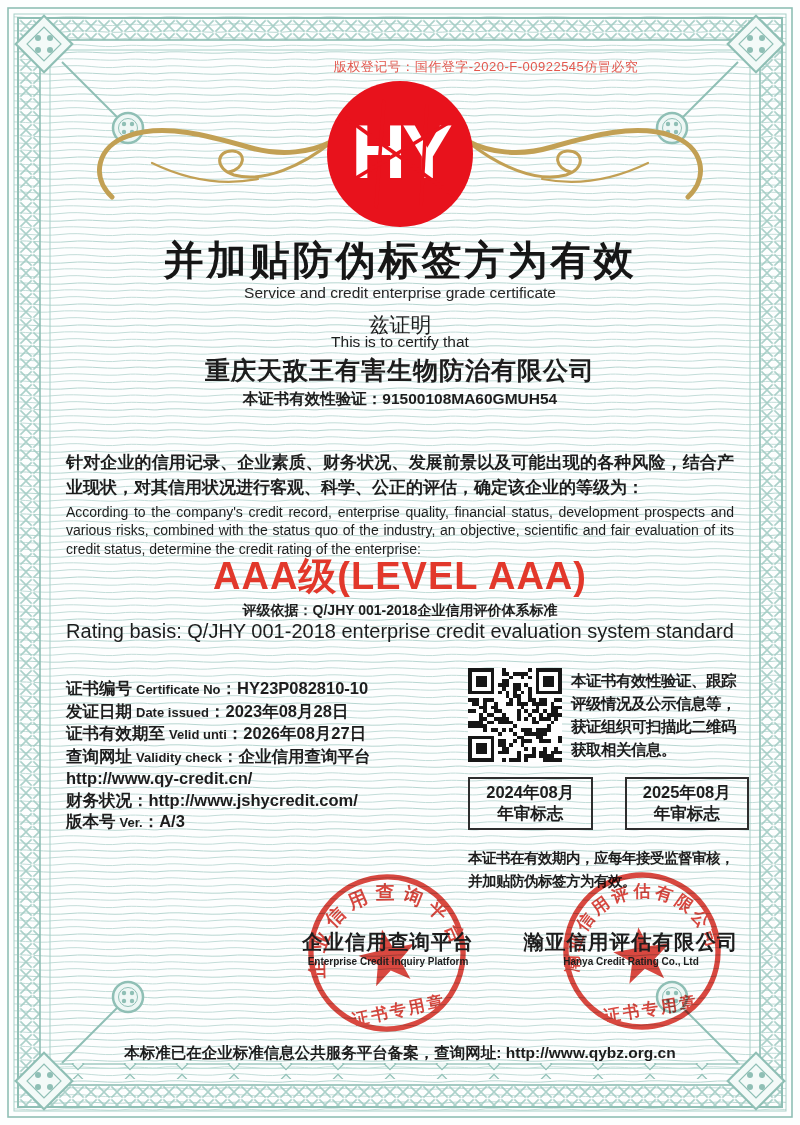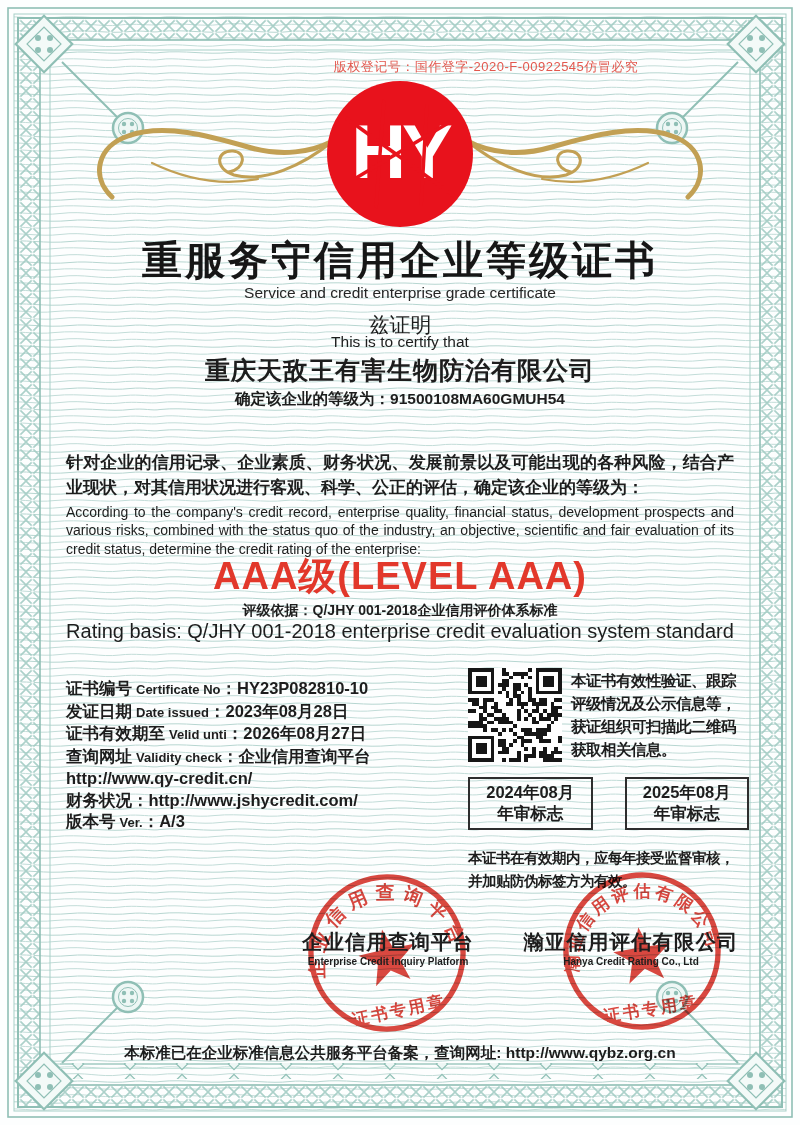--- a/index.html
+++ b/index.html
@@ -135,26 +135,26 @@
     <circle cx="74" cy="74" r="73" fill="#e8121c"></circle>
     <text x="74" y="78" text-anchor="middle" dominant-baseline="middle" font-size="76" font-weight="bold" letter-spacing="-4" fill="#ffffff">HY</text>
     <g stroke="#e8121c" stroke-width="3.5">
       <line x1="20" y1="38" x2="128" y2="116"></line>
       <line x1="58" y1="20" x2="50" y2="128"></line>
       <line x1="101" y1="24" x2="95" y2="126"></line>
       <line x1="30" y1="98" x2="124" y2="42"></line>
     </g>
   </svg>
 
-  <h1 class="layer center title">重服务守信用企业等级证书</h1>
+  <h1 class="layer center title">并加贴防伪标签方为有效</h1>
   <div class="layer center subtitle">Service and credit enterprise grade certificate</div>
   <div class="layer center certify-zh">兹证明</div>
   <div class="layer center certify-en">This is to certify that</div>
   <div class="layer center company-name">重庆天敌王有害生物防治有限公司</div>
-  <div class="layer center company-line"><span>确定该企业的等级为：</span><span>91500108MA60GMUH54</span></div>
+  <div class="layer center company-line"><span>本证书有效性验证：</span><span>91500108MA60GMUH54</span></div>
 
   <p class="layer eval-zh">针对企业的信用记录、企业素质、财务状况、发展前景以及可能出现的各种风险，结合产业现状，对其信用状况进行客观、科学、公正的评估，确定该企业的等级为：</p>
   <p class="layer eval-en">According to the company's credit record, enterprise quality, financial status, development prospects and various risks, combined with the status quo of the industry, an objective, scientific and fair evaluation of its credit status, determine the credit rating of the enterprise:</p>
 
   <div class="layer center rating">AAA级(LEVEL AAA)</div>
   <div class="layer center basis-zh">评级依据：Q/JHY 001-2018企业信用评价体系标准</div>
   <div class="layer center basis-en">Rating basis: Q/JHY 001-2018 enterprise credit evaluation system standard</div>
 
   <div class="layer details">
     <div class="d-row"><span class="d-zh">证书编号</span><span class="d-en">Certificate No</span><span class="d-sep">：</span><span class="d-val">HY23P082810-10</span></div>

